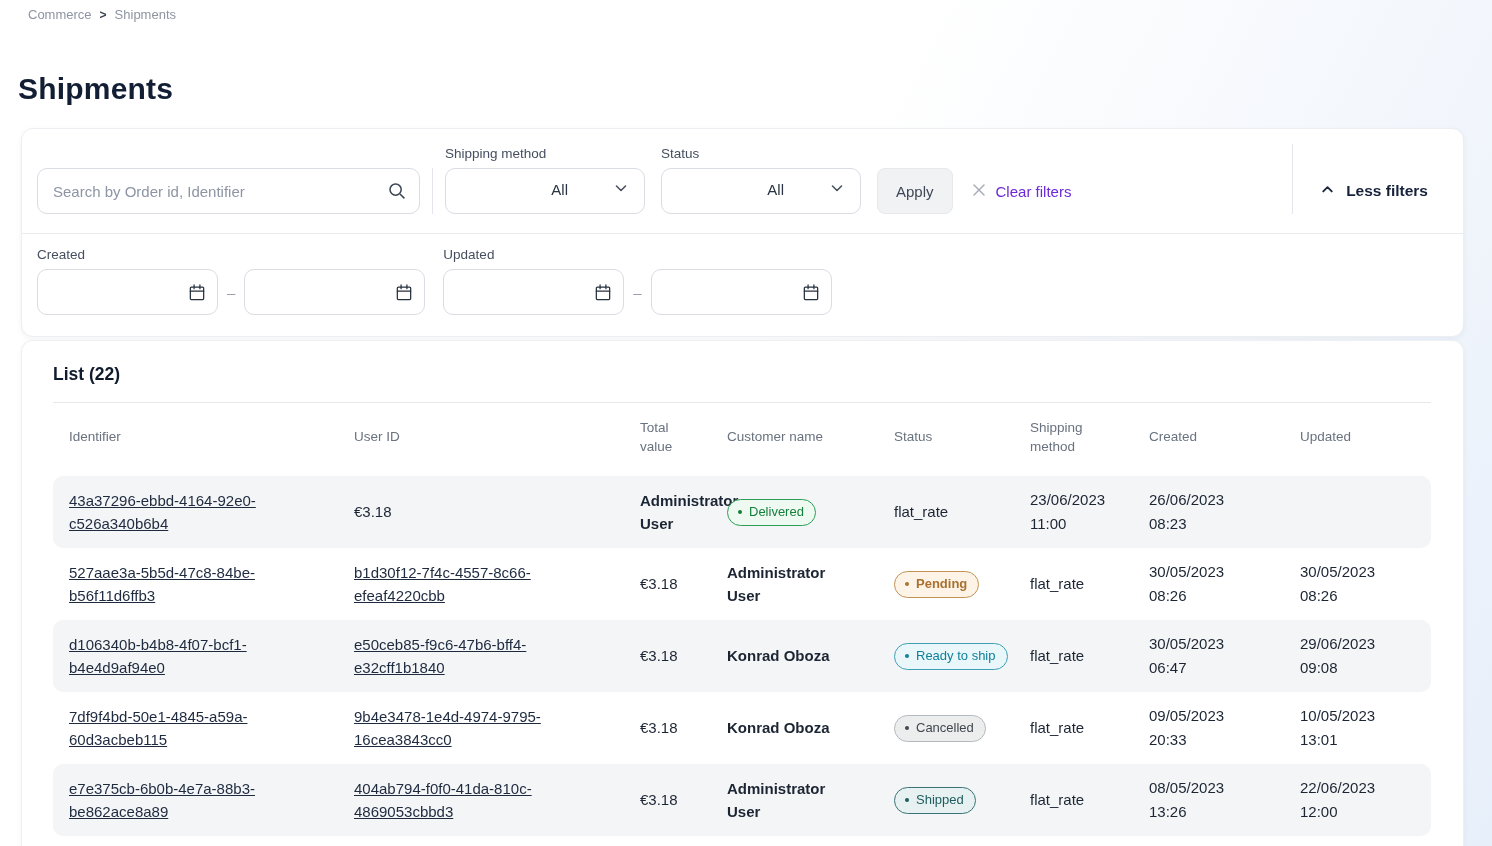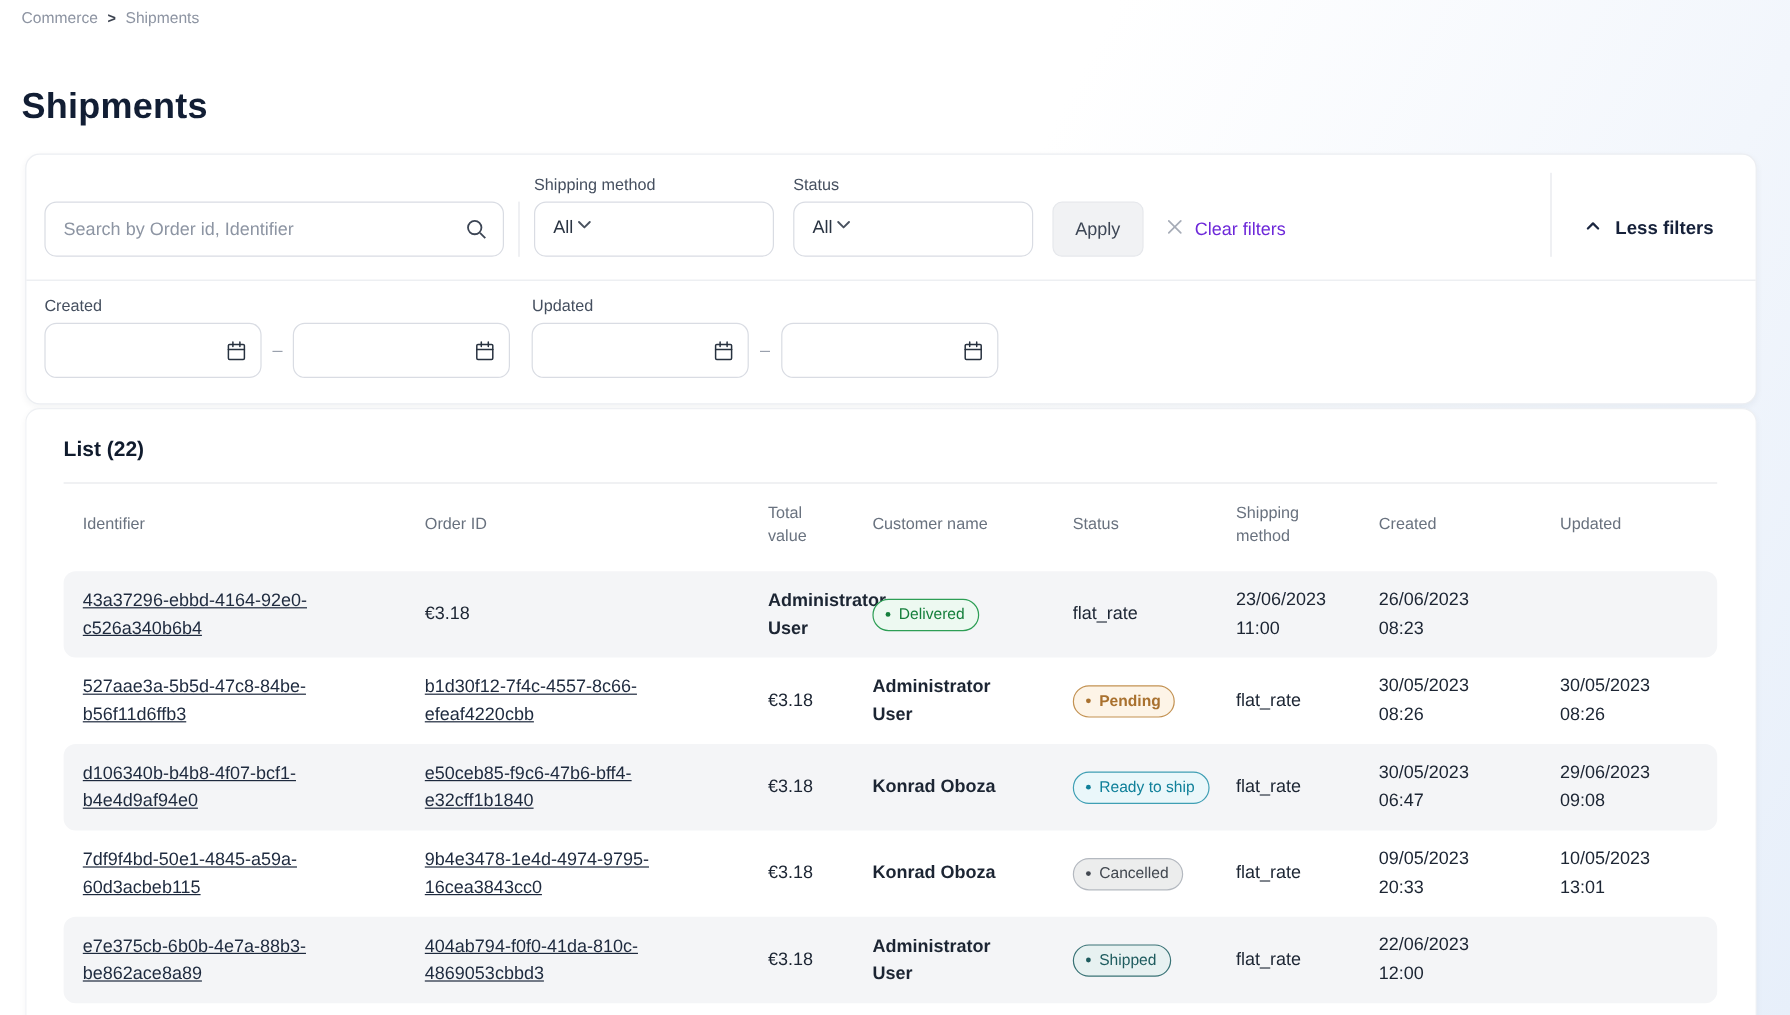--- a/index.html
+++ b/index.html
@@ -3,21 +3,21 @@
 <meta charset="utf-8">
 <style>
   * { margin:0; padding:0; box-sizing:border-box; }
   html,body { width:1492px; height:846px; overflow:hidden; }
   body {
     font-family:"Liberation Sans","DejaVu Sans",sans-serif;
     color:#1c2533;
     background:linear-gradient(118deg,#ffffff 48%,#f2f6fc 78%,#e7effa 100%);
   }
   
-  .breadcrumb { padding:7px 0 0 18px; font-size:13px; color:#8d94a2; display:flex; align-items:center; }
+  .breadcrumb { padding:7px 0 0 28px; font-size:13px; color:#8d94a2; display:flex; align-items:center; }
   .crumb-sep { margin:0 8px; color:#3c4350; font-weight:700; font-size:12px; }
   .page-title { margin:46px 0 0 18px; font-size:30px; font-weight:800; color:#121e34; letter-spacing:.2px; line-height:42px; }
 
   
   .filter-card {
     margin:18px 0 0 21px; width:1443px; background:#fff;
     border:1px solid #eceef2; border-radius:12px;
     box-shadow:0 2px 6px rgba(20,30,55,.05);
   }
   .list-card {
@@ -36,22 +36,22 @@
     width:383px; height:46px; border:1px solid #d9dce3; border-radius:10px;
     padding:0 44px 0 15px; font-size:15px; color:#2a3442; outline:none;
     font-family:"Liberation Sans","DejaVu Sans",sans-serif; background:#fff;
   }
   .search-wrap input::placeholder { color:#8d95a3; }
   .search-icon { position:absolute; right:13px; top:13px; }
   .vdiv { width:1px; background:#e4e6eb; height:46px; margin:0 12px; align-self:flex-end; }
   .vdiv.tall { height:70px; margin:0; }
   .select {
     width:200px; height:46px; border:1px solid #d9dce3; border-radius:10px;
-    display:flex; align-items:center; justify-content:flex-start;
-    padding:0 14px 4px 15px; font-size:15px; color:#2a3442; background:#fff; cursor:pointer;
+    display:flex; align-items:center; justify-content:flex-end;
+    padding:0 14px 4px 15px; font-size:15px; color:#2a3442; background:#fff; cursor:pointer;gap:44px;
   }
   .gap16 { width:16px; }
   .apply-btn {
     margin-left:16px; height:46px; padding:0 18px; border:1px solid #e6e8ec;
     background:#f1f2f4; border-radius:8px; font-size:15px; color:#3e4756;
     font-family:"Liberation Sans","DejaVu Sans",sans-serif; cursor:pointer;
   }
   .clear-btn { margin-left:18px; height:46px; display:flex; align-items:center; gap:9px; color:#6d28d9; font-size:15px; cursor:pointer; }
   .spacer { flex:1; }
   .less-filters { margin-left:26px; height:46px; display:flex; align-items:center; gap:10px; font-size:15.5px; font-weight:700; color:#16213a; cursor:pointer; }
@@ -222,21 +222,21 @@
     </div>
   </div>
 </div>
 
 <div class="list-card">
   <div class="list-title">List (22)</div>
   <div class="list-divider"></div>
 
   <div class="tgrid thead">
     <div class="th">Identifier</div>
-    <div class="th">Order ID</div>
+    <div class="th">User ID</div>
     <div class="th">Total value</div>
     <div class="th">Customer name</div>
     <div class="th">Status</div>
     <div class="th">Shipping method</div>
     <div class="th">Created</div>
     <div class="th">Updated</div>
   </div>
 
   <div id="table-body">
   <div class="tgrid trow alt">
@@ -332,18 +332,22 @@
     <div class="cell">€3.18</div>
     <div class="cell c-cust"><span>Administrator User</span></div>
     <div class="cell">
       <span class="badge" style="color: rgb(30, 91, 94); border-color: rgb(58, 115, 118); background: rgb(231, 241, 241);">
         <span class="dot" style="background: rgb(30, 91, 94);"></span>
         <span class="badge-label">Shipped</span>
       </span>
     </div>
     <div class="cell">flat_rate</div>
     <div class="cell dcol">
+          <div class="d">08/05/2023</div>
+          <div class="t">13:26</div>
+        </div>
+    <div class="cell dcol">
           <div class="d">22/06/2023</div>
           <div class="t">12:00</div>
         </div>
   </div>
 </div>
 </div>
 
 </body></html>

